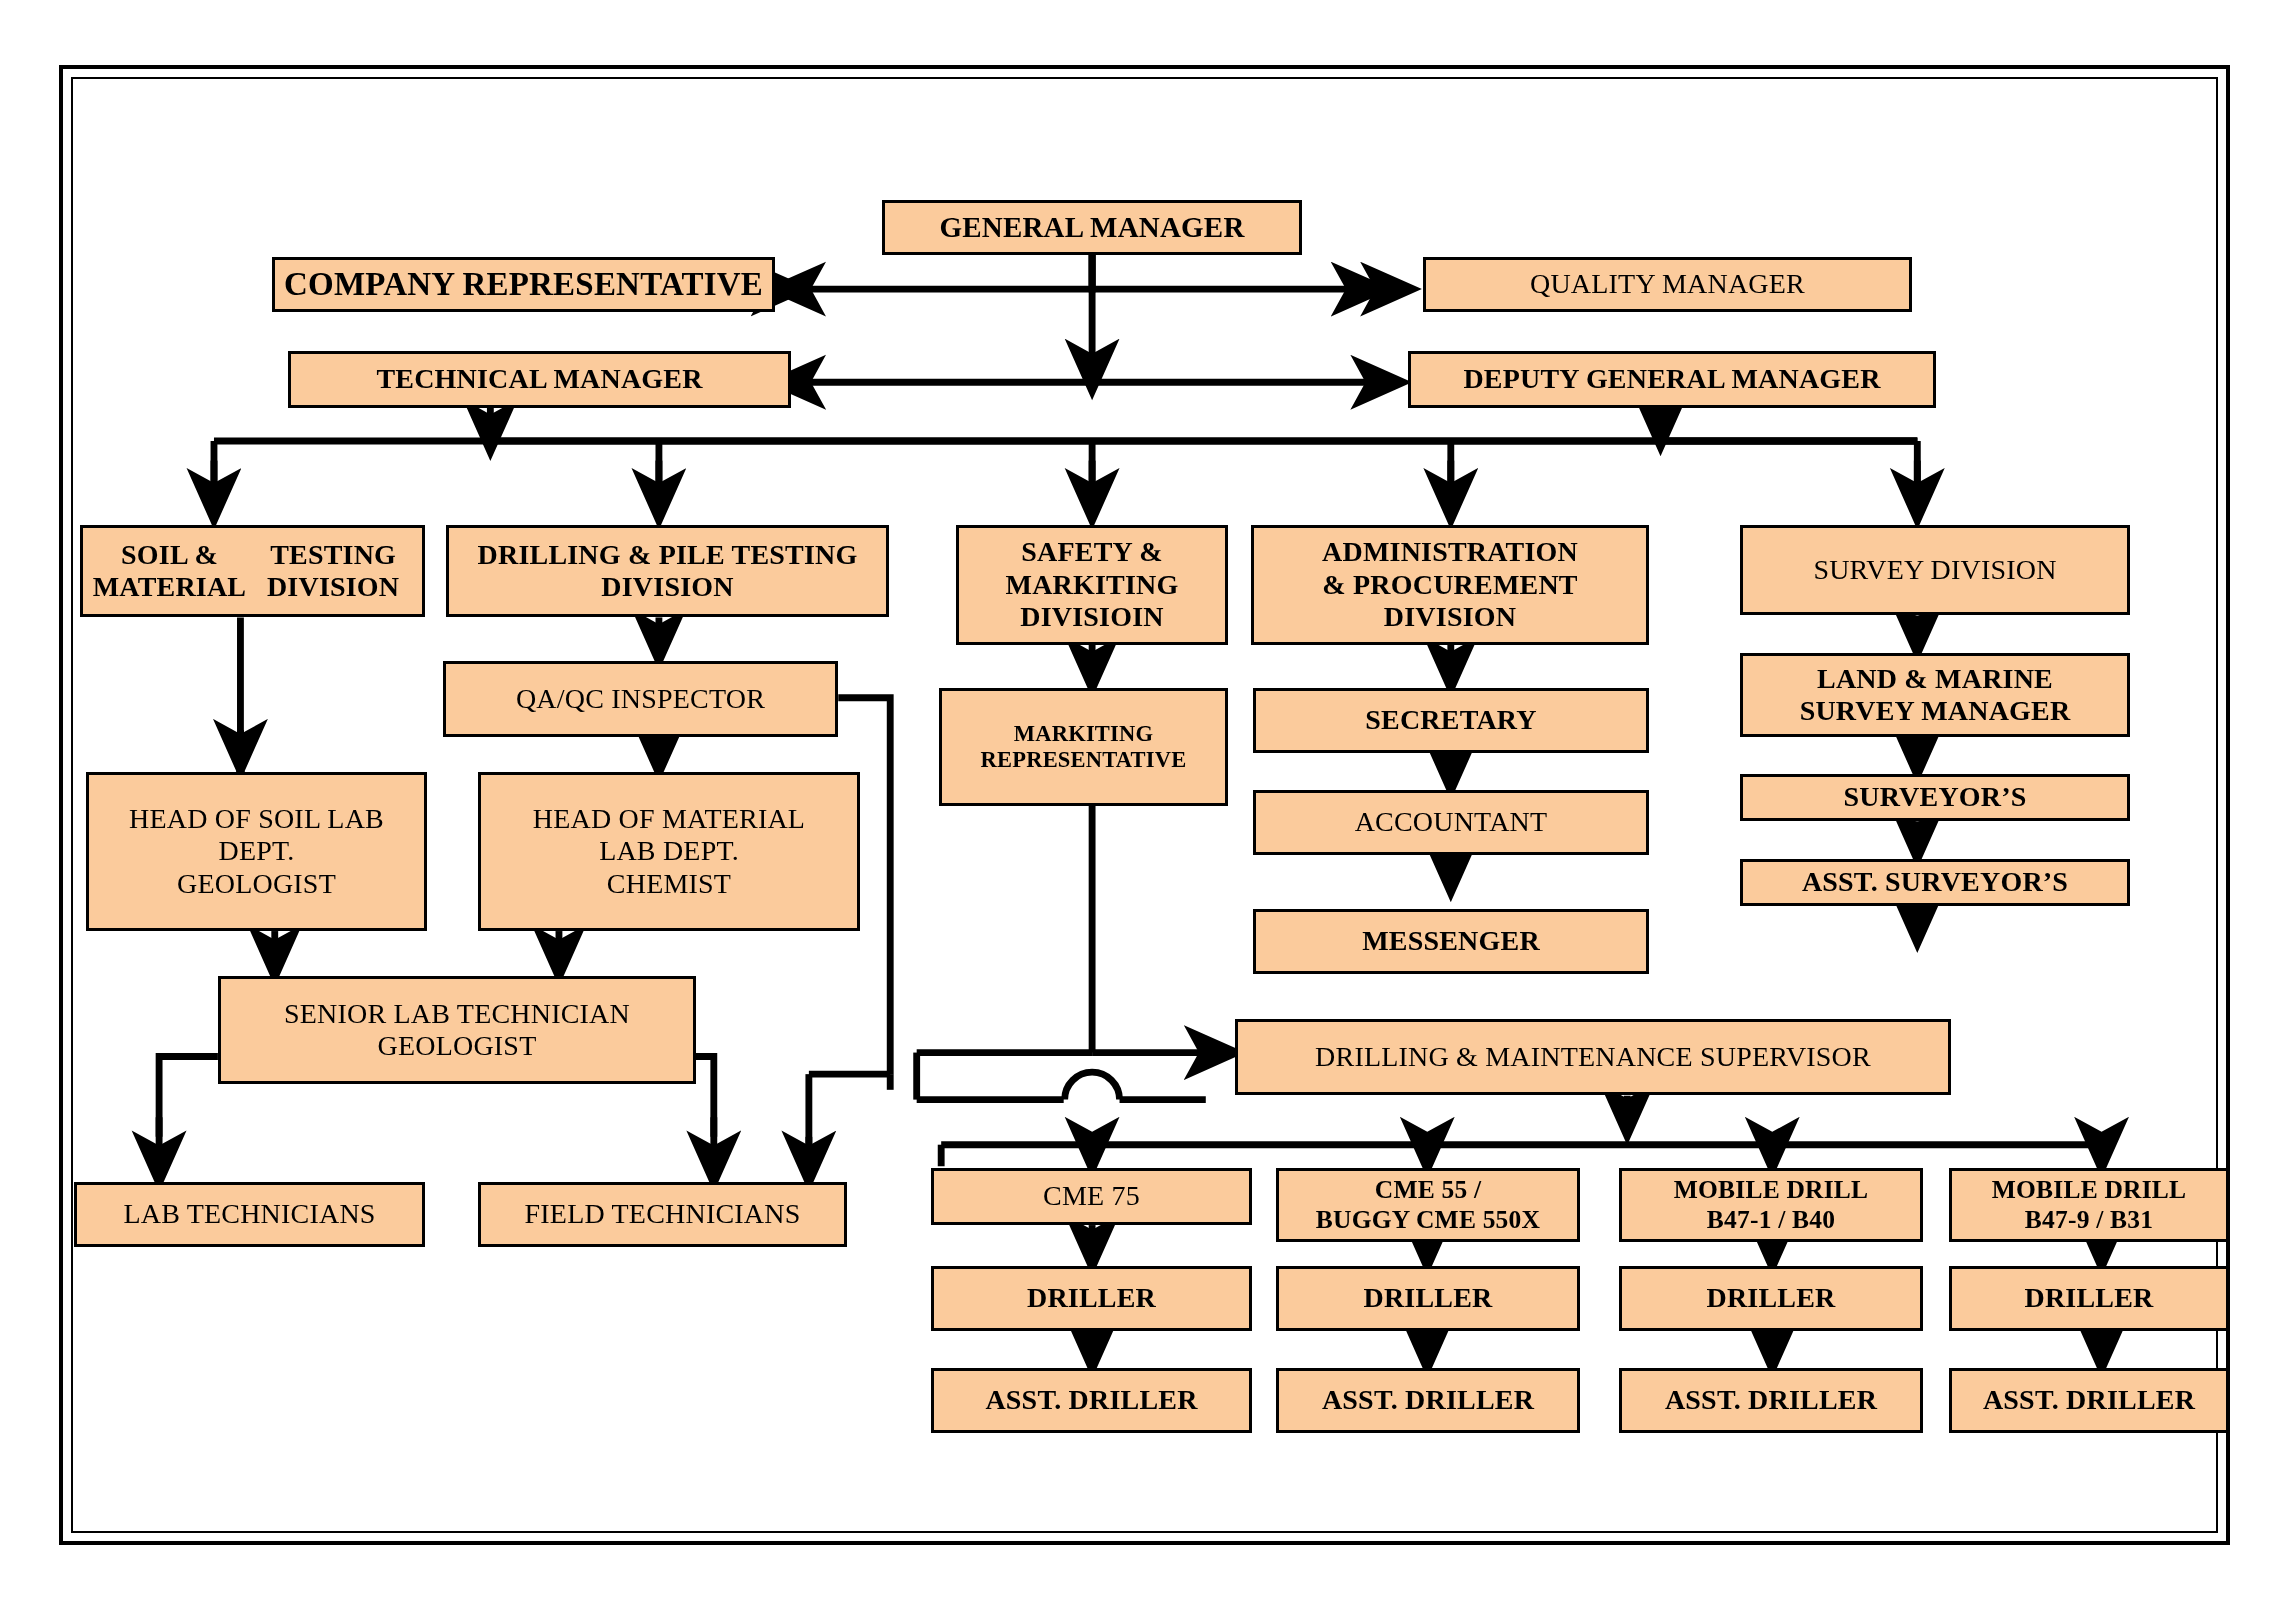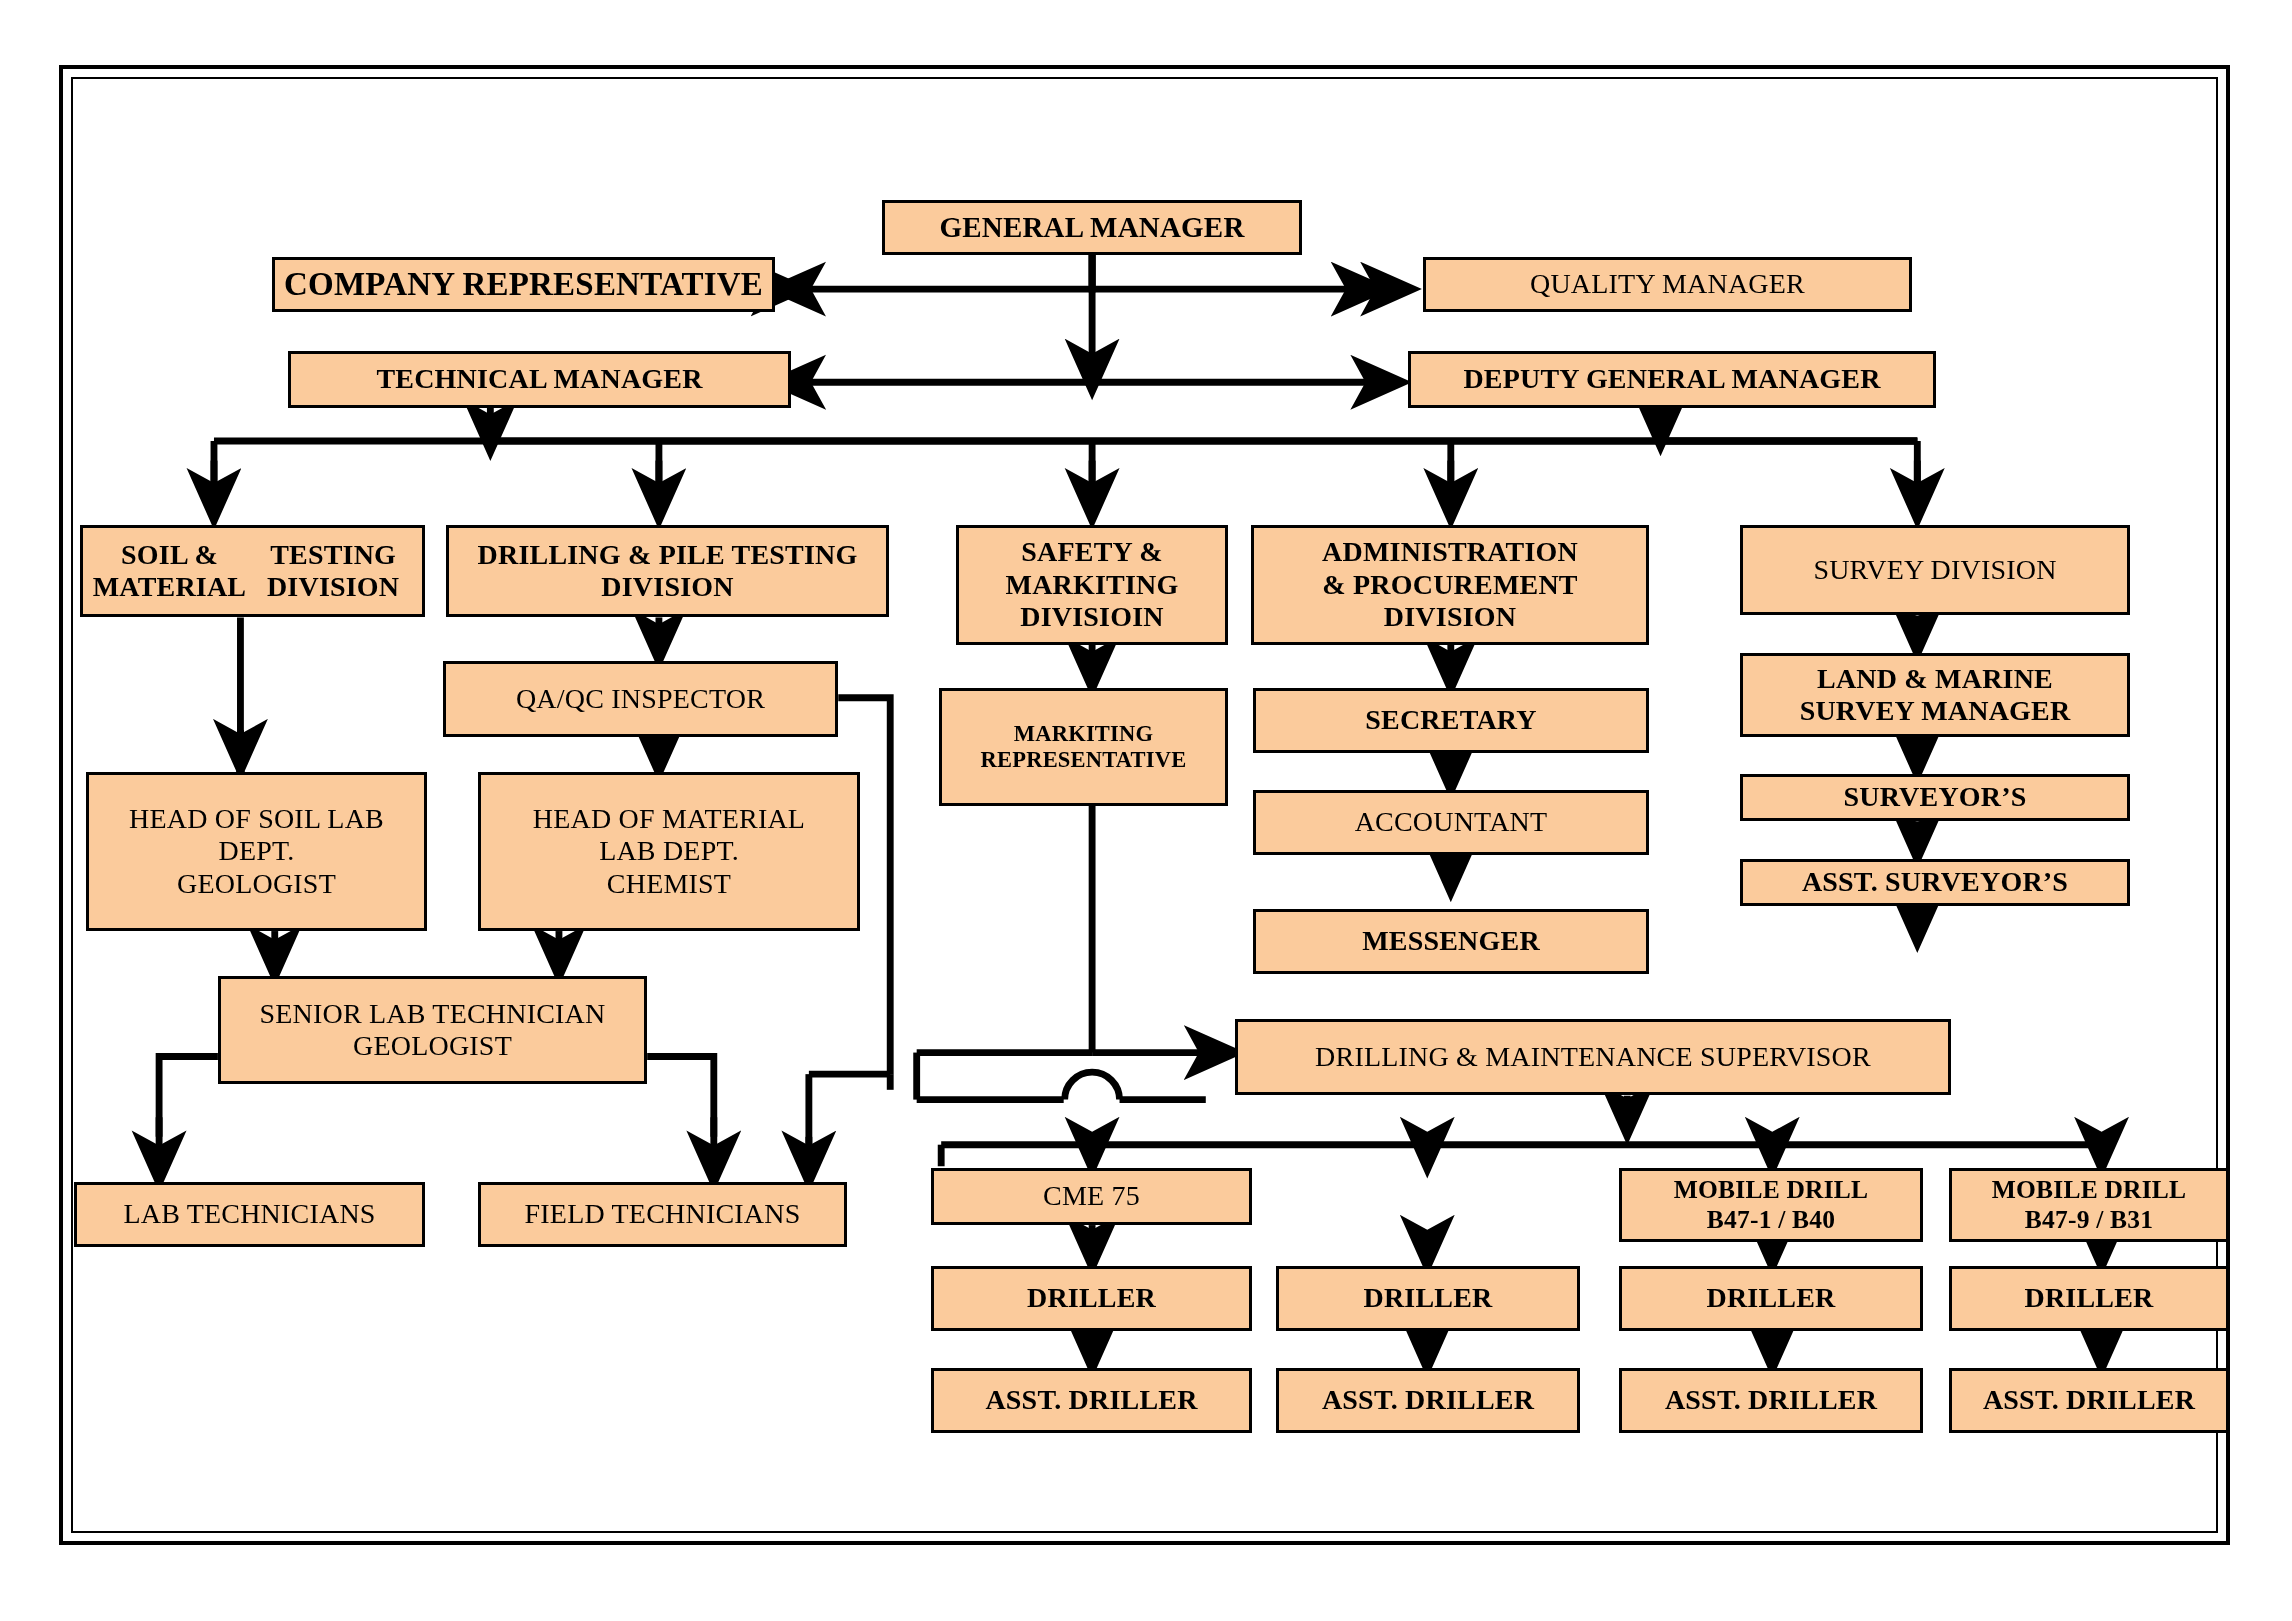--- a/index.html
+++ b/index.html
@@ -278,41 +278,45 @@
     <span>DEPT.</span>
     <span>GEOLOGIST</span>
   </div>
 
   <div class="node reg f29" style="left:478px;top:772px;width:382px;height:159px;flex-direction:column;">
     <span>HEAD OF MATERIAL</span>
     <span>LAB DEPT.</span>
     <span>CHEMIST</span>
   </div>
 
-  <div class="node reg f29" style="left:218px;top:976px;width:429px;height:108px;flex-direction:column;text-align:right;">
+  <div class="node reg f29" style="left:218px;top:976px;width:478px;height:108px;flex-direction:column;text-align:right;">
     <span>SENIOR LAB TECHNICIAN</span>
     <span>GEOLOGIST</span>
   </div>
 
   <div class="node reg f29" style="left:74px;top:1182px;width:351px;height:65px;">
     <span>LAB TECHNICIANS</span>
   </div>
 
   <div class="node reg f29" style="left:478px;top:1182px;width:369px;height:65px;">
     <span>FIELD TECHNICIANS</span>
   </div>
 
   <div class="node reg f29" style="left:1235px;top:1019px;width:716px;height:76px;">
     <span>DRILLING &amp; MAINTENANCE SUPERVISOR</span>
   </div>
 
   <div class="node reg f29" style="left:931px;top:1168px;width:321px;height:57px;">
     <span>CME 75</span>
   </div>
 
+  <div class="node f26" style="left:1276px;top:1168px;width:304px;height:74px;flex-direction:column;">
+    <span>CME 55 /</span>
+    <span>BUGGY CME 550X</span>
+  </div>
 
   <div class="node f26" style="left:1619px;top:1168px;width:304px;height:74px;flex-direction:column;">
     <span>MOBILE DRILL</span>
     <span>B47-1 / B40</span>
   </div>
 
   <div class="node f26" style="left:1949px;top:1168px;width:280px;height:74px;flex-direction:column;">
     <span>MOBILE DRILL</span>
     <span>B47-9 / B31</span>
   </div>

